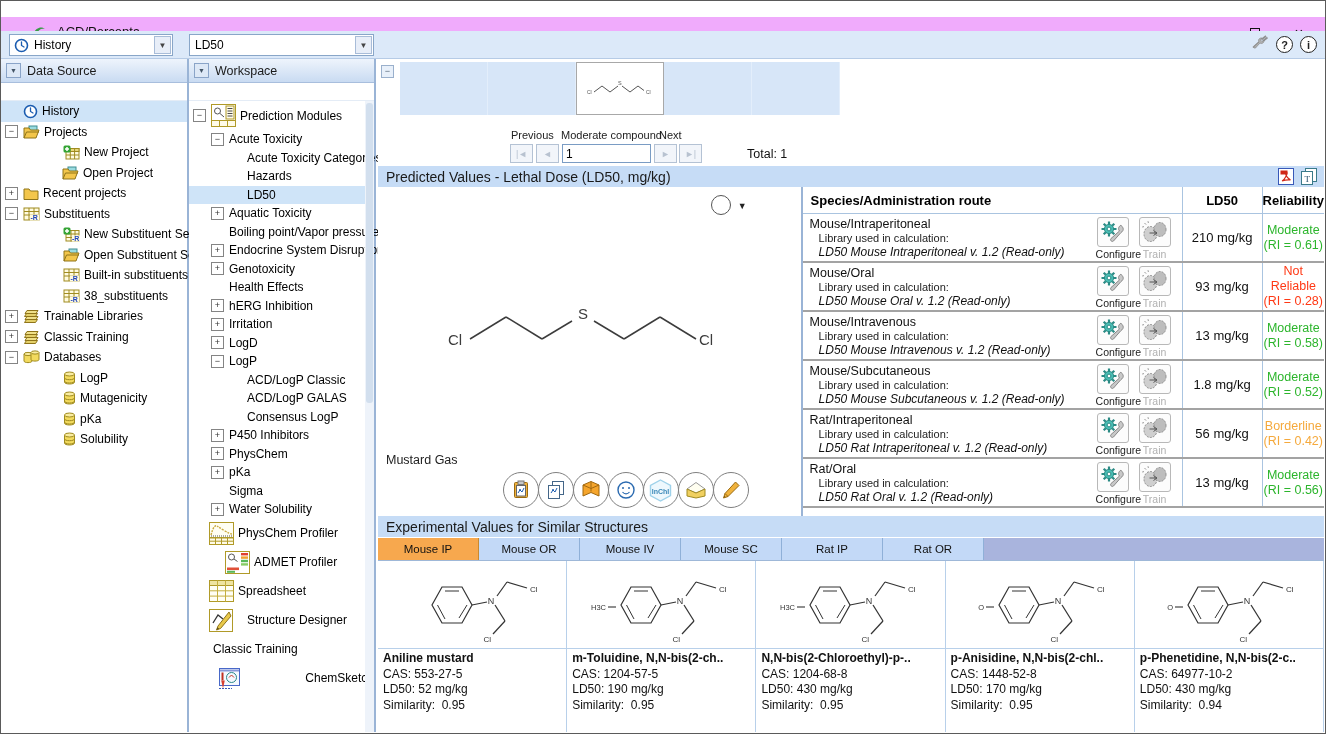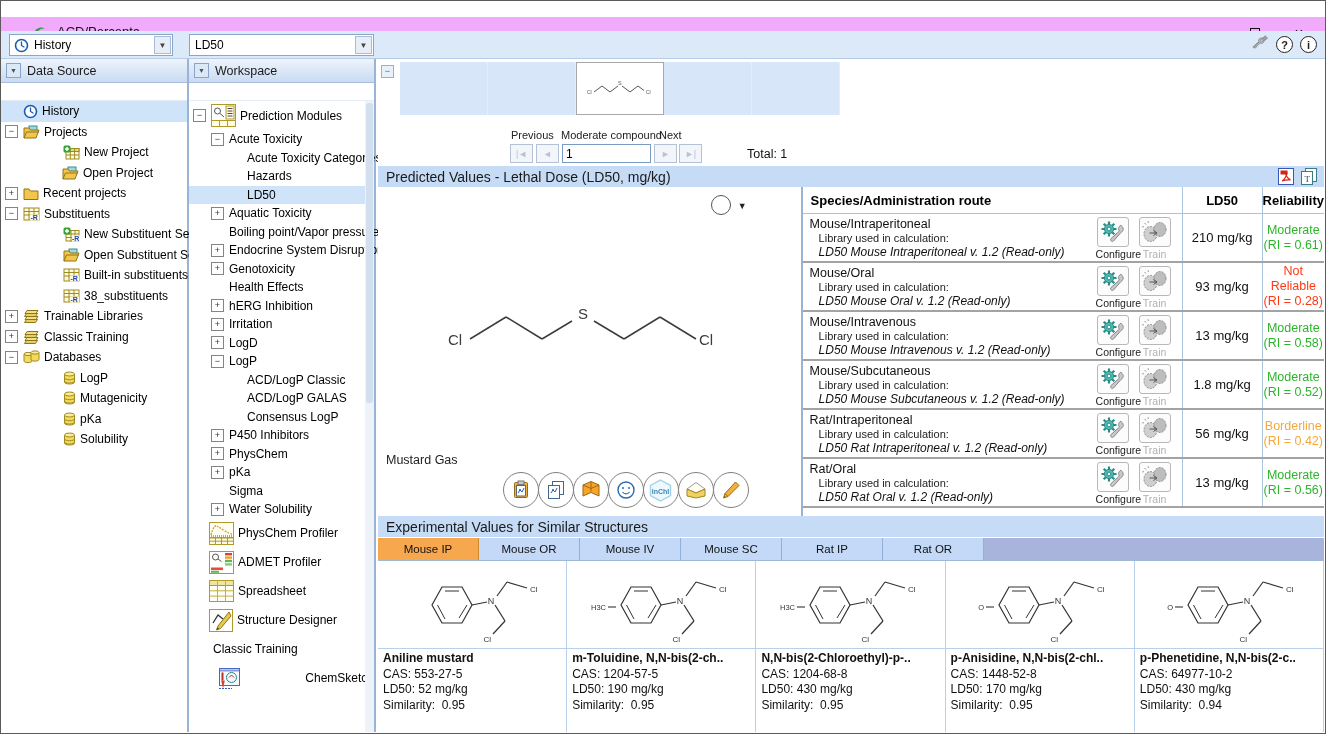--- a/index.html
+++ b/index.html
@@ -464,21 +464,21 @@
             <svg width="25" height="23" viewBox="0 0 25 23">
               <rect x="0.5" y="0.5" width="24" height="15" fill="#fffef2" stroke="#b09a28"></rect>
               <path d="M2 13Q5 2 8 4T16 9T23 12" fill="none" stroke="#c8a83c" stroke-width="1.4" stroke-dasharray="2 1"></path>
               <path d="M2 14h21" stroke="#555" stroke-dasharray="1 1"></path>
               <rect x="0.5" y="16" width="24" height="6.5" fill="#fffbe8" stroke="#b09a28"></rect>
               <path d="M6.5 16v6.5M12.5 16v6.5M18.5 16v6.5M0.5 19.2h24" stroke="#b09a28"></path>
             </svg>
           </div>
           <div class="tlabel">PhysChem Profiler</div>
         </div>
-        <div class="trow big" style="padding-left: 20px;">
+        <div class="trow big" style="padding-left: 36px;">
           <div class="ticon">
             <svg width="25" height="23" viewBox="0 0 25 23">
               <rect x="0.5" y="0.5" width="24" height="22" fill="#fff" stroke="#b09a28"></rect>
               <circle cx="6.5" cy="6" r="3" fill="none" stroke="#555"></circle>
               <path d="M9 8l3.5 2.5" stroke="#555"></path>
               <rect x="16" y="2" width="7" height="2.4" fill="#e04030"></rect>
               <rect x="16" y="5.4" width="7" height="2.4" fill="#f0a030"></rect>
               <rect x="16" y="8.8" width="7" height="2.4" fill="#58b858"></rect>
               <rect x="16" y="12.2" width="7" height="2.4" fill="#88cc66"></rect>
               <rect x="2" y="16.5" width="12" height="2.6" fill="#e05038"></rect>
@@ -490,21 +490,21 @@
         <div class="trow big" style="padding-left: 20px;">
           <div class="ticon">
             <svg width="25" height="22" viewBox="0 0 25 22">
               <rect x="0.5" y="0.5" width="24" height="21" fill="#fffef4" stroke="#b09a28"></rect>
               <rect x="0.5" y="0.5" width="24" height="5" fill="#efe4a0" stroke="#b09a28"></rect>
               <path d="M0.5 10.8h24M0.5 16.1h24M8.5 0.5v21M16.5 0.5v21" stroke="#c4ae3e"></path>
             </svg>
           </div>
           <div class="tlabel">Spreadsheet</div>
         </div>
-        <div class="trow big" style="padding-left: 20px;">
+        <div class="trow big" style="padding-left: 20px; gap: 10px;">
           <div class="ticon">
             <svg width="24" height="23" viewBox="0 0 24 23">
               <rect x="0.5" y="0.5" width="23" height="22" fill="#fff" stroke="#b09a28"></rect>
               <path d="M4 14l5-8 5 4" fill="none" stroke="#333" stroke-width="1.3"></path>
               <path d="M20 3L9 17l-1.5 4 4-1.5L22 7z" fill="#e8c84a" stroke="#8f7419"></path>
               <path d="M7.6 20.8l.9-2.6 1.7 1.5z" fill="#5a4a18"></path>
             </svg>
           </div>
           <div class="tlabel">Structure Designer</div>
         </div>

